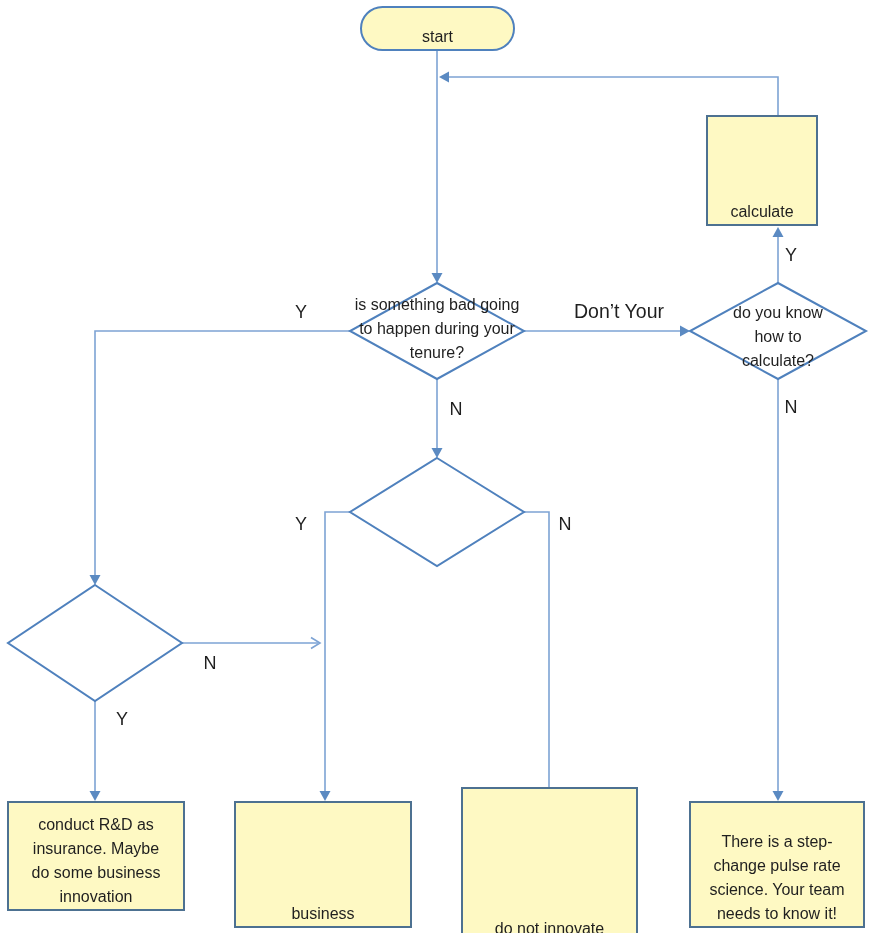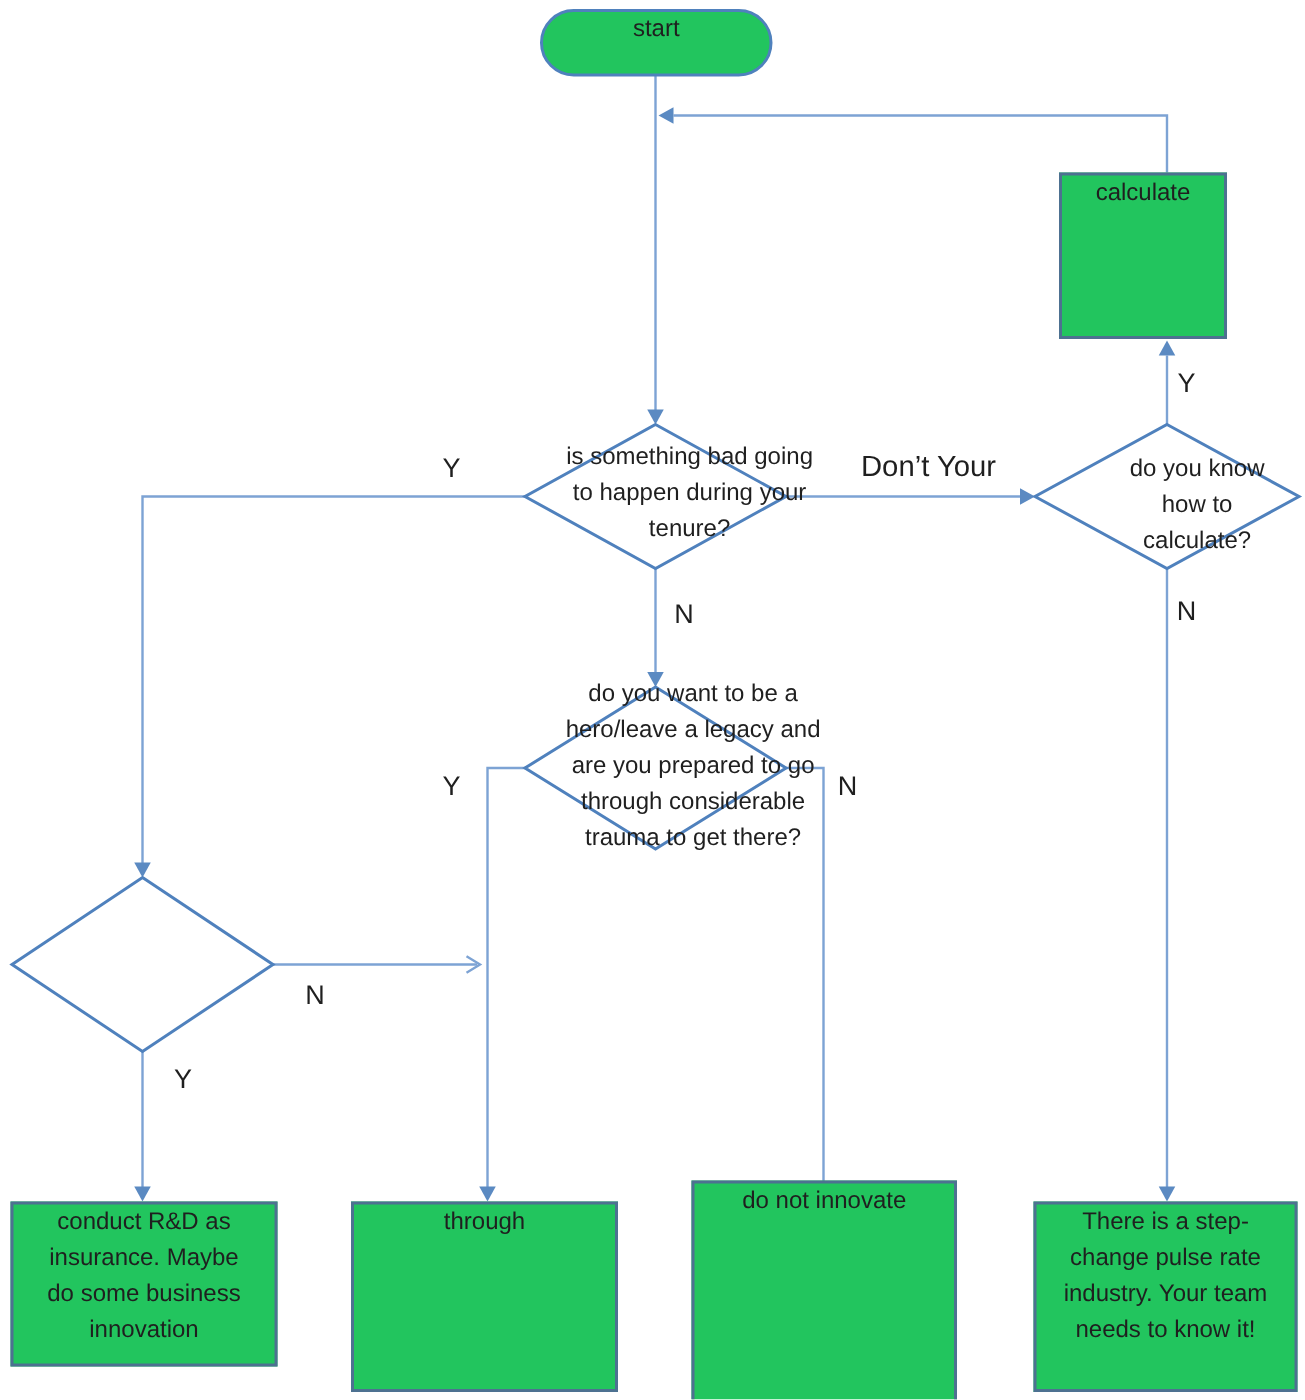--- a/index.html
+++ b/index.html
@@ -8,30 +8,30 @@
     font-family:"Liberation Sans", sans-serif; color:var(--text,#1f1f1f);
     overflow:hidden;
   }
   #wires { position:absolute; left:0; top:0; width:870px; height:933px; }
   .conn      { stroke:var(--line,#7da3d4); stroke-width:1.6; fill:none; }
   .arrowhead { fill:var(--arrow,#5b8ac2); stroke:none; }
   .openarrow { stroke:var(--line,#7da3d4); stroke-width:1.6; fill:none; }
   .diamond   { stroke:var(--shape-border,#4f81bd); stroke-width:2; fill:#ffffff; }
 
   .node {
-    position:absolute; display:flex; align-items:flex-start; justify-content:center;
-    background:#22c55e; box-sizing:border-box;
+    position:absolute; display:flex; align-items:flex-end; justify-content:center;
+    background:#fef9c3; box-sizing:border-box;
   }
   .node span, .dtext span {
     text-align:center; white-space:pre-line; font-size:16px; line-height:24px;
   }
   .rect  { border:2.4px solid var(--box-border,#4d7191); }
   .start-shape { border:2px solid var(--shape-border,#4f81bd); border-radius:23px; }
   .dtext {
-    position:absolute; display:flex; align-items:center; justify-content:flex-end;
+    position:absolute; display:flex; align-items:center; justify-content:center;
     background:transparent;
   }
   .elabel {
     position:absolute; transform:translate(-50%,-50%);
     font-size:18px; line-height:18px; white-space:nowrap;
   }
   .elabel.big { font-size:19.5px; }
 </style>
 </head>
 <body>
@@ -100,53 +100,46 @@
   </div>
 
   <div class="node rect" style="left:7px; top:801px; width:178px; height:110px;">
     <span>conduct R&amp;D as
 insurance. Maybe
 do some business
 innovation</span>
   </div>
 
   <div class="node rect" style="left:234px; top:801px; width:178px; height:127px;">
-    <span>through</span>
+    <span>business</span>
   </div>
 
   <div class="node rect" style="left:461px; top:787px; width:177px; height:156px;">
     <span>do not innovate</span>
   </div>
 
   <div class="node rect" style="left:689px; top:801px; width:176px; height:127px;">
     <span>There is a step-
 change pulse rate
-industry. Your team
+science. Your team
 needs to know it!</span>
   </div>
 
   <div class="dtext" style="left:332px; top:293px; width:210px; height:72px;">
     <span>is something bad going
 to happen during your
 tenure?</span>
   </div>
 
   <div class="dtext" style="left:713px; top:301px; width:130px; height:72px;">
     <span>do you know
 how to
 calculate?</span>
   </div>
 
-  <div class="dtext" style="left:327px; top:451px; width:220px; height:120px;">
-    <span>do you want to be a
-hero/leave a legacy and
-are you prepared to go
-through considerable
-trauma to get there?</span>
-  </div>
 
 
   <div class="elabel" style="left:301px; top:312px;">Y</div>
   <div class="elabel big" style="left:619px; top:311px;">Don’t Your</div>
   <div class="elabel" style="left:456px; top:409px;">N</div>
   <div class="elabel" style="left:791px; top:255px;">Y</div>
   <div class="elabel" style="left:791px; top:407px;">N</div>
   <div class="elabel" style="left:301px; top:524px;">Y</div>
   <div class="elabel" style="left:565px; top:524px;">N</div>
   <div class="elabel" style="left:210px; top:663px;">N</div>

